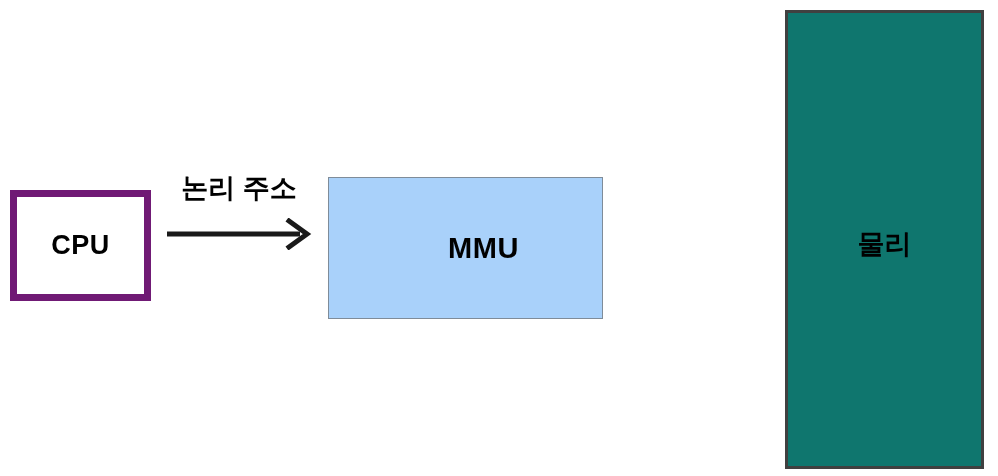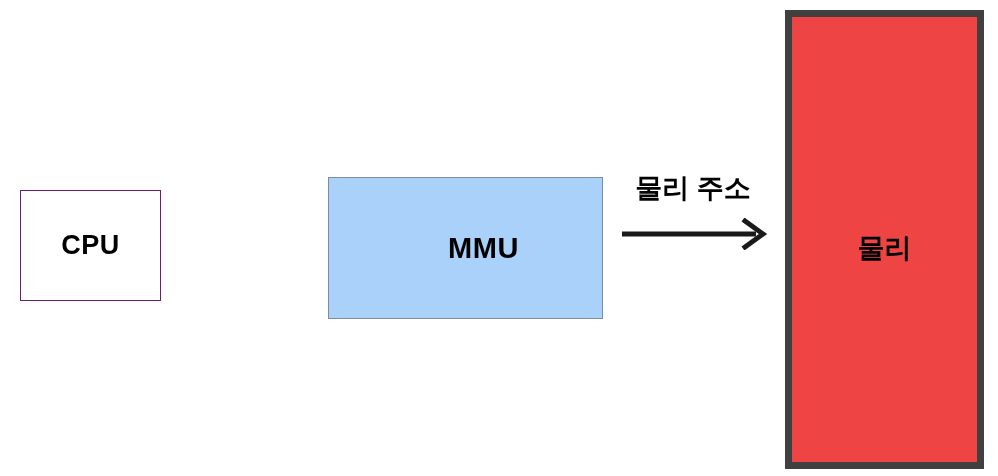--- a/index.html
+++ b/index.html
@@ -30,24 +30,23 @@
     font-weight: bold;
   }
 
   
   #cpu-node {
     left: 10px;
     top: 190px;
     width: 141px;
     height: 111px;
     background: #ffffff;
-    border: 1px solid #701a75;
+    border: 7px solid #701a75;
     font-size: 27px;
     letter-spacing: 0.5px;
-    margin-left: 10px;
   }
 
   
   #mmu-node {
     left: 328px;
     top: 177px;
     width: 275px;
     height: 142px;
     background: #a9d1fa;
     border: 1px solid #7f8c99;
@@ -55,22 +54,22 @@
     letter-spacing: 0.5px;
     padding-left: 36px;
   }
 
   
   #memory-node {
     left: 785px;
     top: 10px;
     width: 199px;
     height: 459px;
-    background: #ef4444;
-    border: 7px solid #404040;
+    background: #0f766e;
+    border: 3px solid #404040;
     font-size: 27px;
     line-height: 1.32;
     align-items: flex-start;
     padding-top: 214px;
   }
   #memory-node .mem-label-inner {
     width: 100%;
   }
   #memory-node .mem-line {
     display: block;
@@ -118,32 +117,32 @@
 </style>
 </head>
 <body>
 
 <div id="diagram-canvas">
 
   <div class="node-box" id="cpu-node">
     <span>CPU</span>
   </div>
 
+  <div class="edge-group" id="edge-logical">
+    <span class="edge-label">논리 주소</span>
+    <svg class="edge-arrow" width="148" height="32" viewBox="0 0 148 32">
+      <line x1="2" y1="16" x2="135" y2="16" stroke="#1a1a1a" stroke-width="5"></line>
+      <polyline points="124,3 142,16 124,29" fill="none" stroke="#1a1a1a" stroke-width="5" stroke-linecap="square" stroke-linejoin="miter"></polyline>
+    </svg>
+  </div>
 
   <div class="node-box" id="mmu-node">
     <span>MMU</span>
   </div>
 
-  <div class="edge-group" id="edge-physical">
-    <span class="edge-label">물리 주소</span>
-    <svg class="edge-arrow" width="152" height="32" viewBox="0 0 152 32">
-      <line x1="5" y1="16" x2="139" y2="16" stroke="#1a1a1a" stroke-width="5"></line>
-      <polyline points="128,3 146,16 128,29" fill="none" stroke="#1a1a1a" stroke-width="5" stroke-linecap="square" stroke-linejoin="miter"></polyline>
-    </svg>
-  </div>
 
   <div class="node-box" id="memory-node">
     <span class="mem-label-inner">
       <span class="mem-line">물리</span>
     </span>
   </div>
 
 </div>
 
 </body></html>

